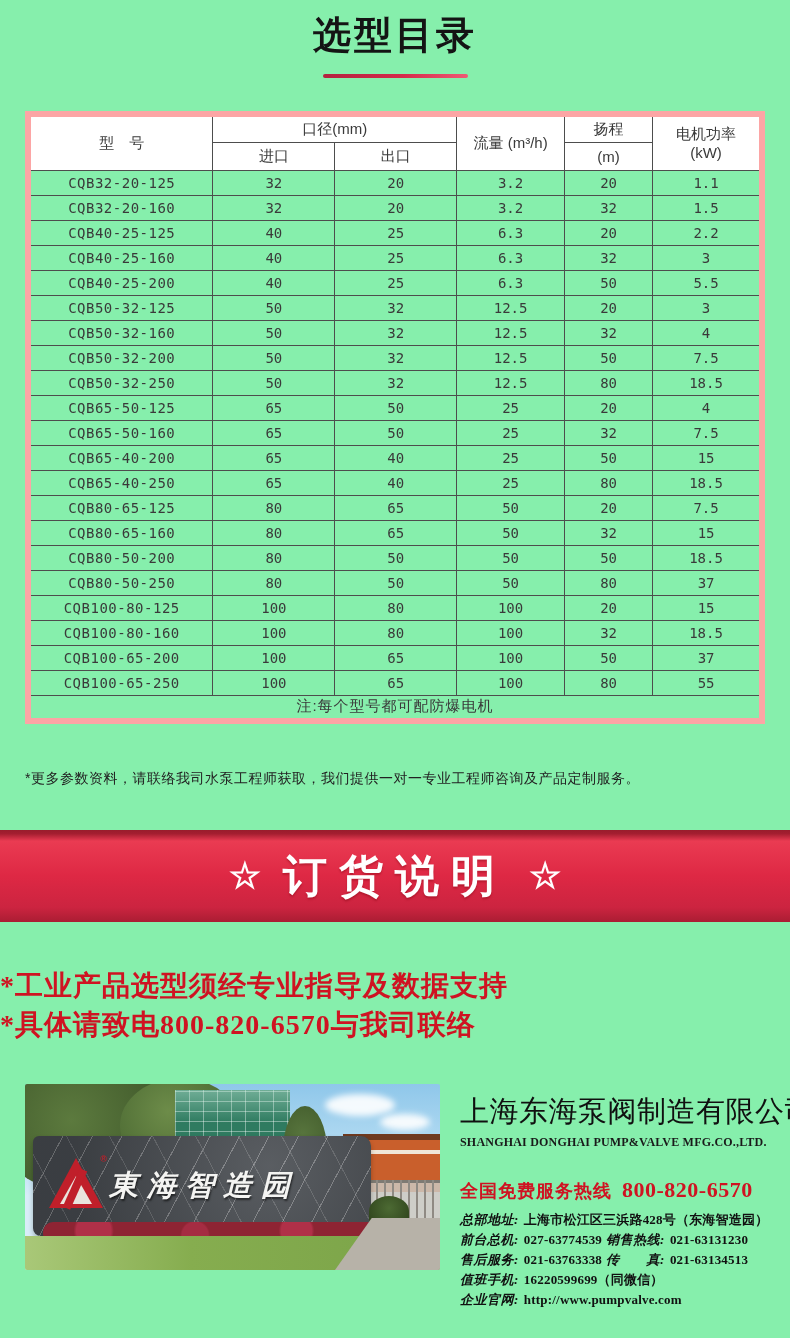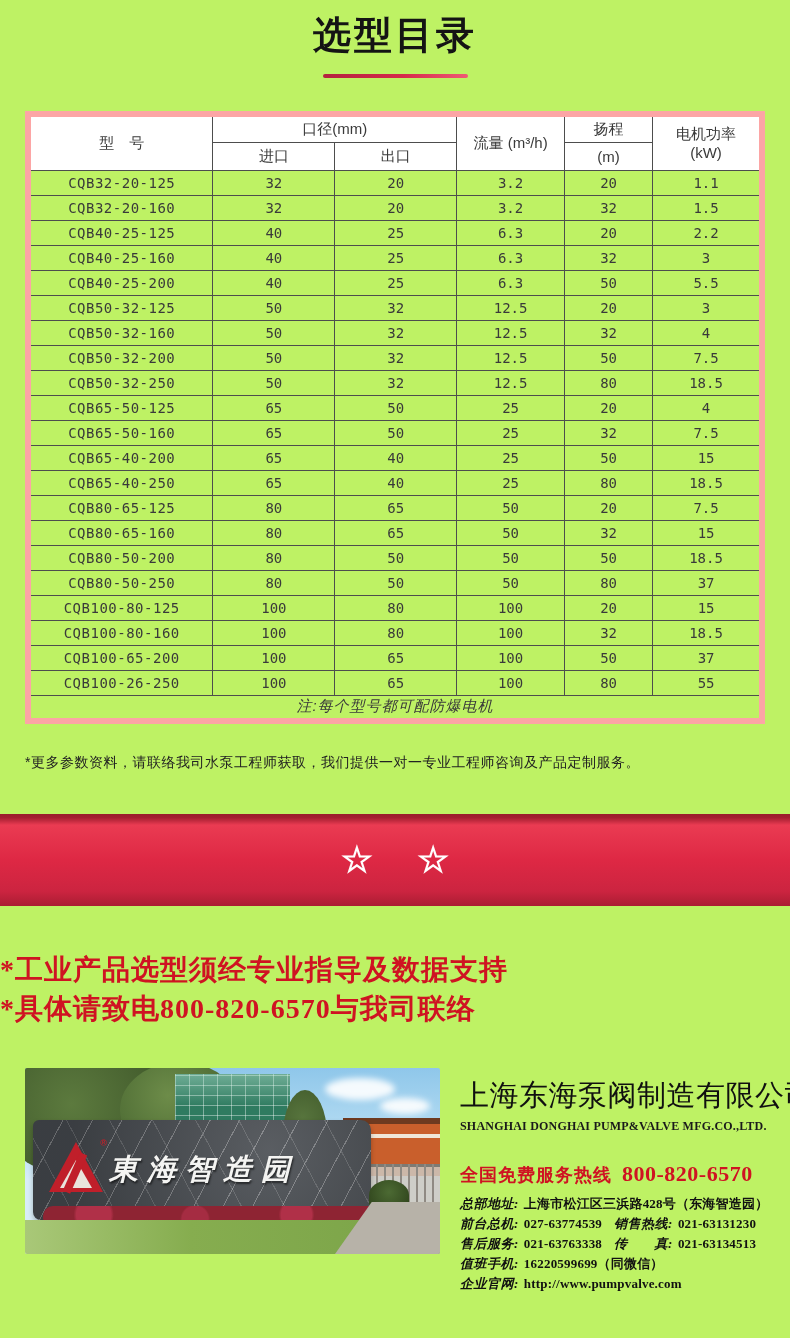--- a/index.html
+++ b/index.html
@@ -1,39 +1,39 @@
 <!DOCTYPE html>
 <html><head>
 <meta charset="utf-8">
 <style>
   * { margin:0; padding:0; box-sizing:border-box; }
   body { background:#e9e9e9; font-family:"Liberation Sans", sans-serif; }
-  .page { width:790px; height:1338px; background:#bef264; margin:0 auto; position:relative; overflow:hidden; }
+  .page { width:790px; height:1338px; background:#86efac; margin:0 auto; position:relative; overflow:hidden; }
 
   
   .title-wrap { text-align:center; padding-top:10px; }
   .page-title { font-size:38px; font-weight:bold; color:#141414; letter-spacing:3px; }
   .title-underline { width:145px; height:4px; margin:13px auto 0 auto; border-radius:3px;
     background:linear-gradient(90deg,#b3223f 0%,#d52a4a 55%,#ef5a74 100%); }
 
   
   .catalog { width:740px; margin:33px auto 0 auto; border-collapse:collapse;
     border:6px solid #fca5a5; table-layout:fixed; }
   .catalog th, .catalog td { border:1px solid #4d4d4d; text-align:center; vertical-align:middle;
     color:#3a3a3a; padding:0; }
   .catalog th { font-weight:normal; font-size:15px; height:28px; background:#fff; }
   .catalog td { font-size:14px; height:25px; font-family:"DejaVu Sans Mono","Liberation Sans",sans-serif; }
   .catalog td.model-cell { letter-spacing:0.5px; }
-  .catalog .note-cell { font-family:"Liberation Sans",sans-serif; font-size:15px; height:26px; letter-spacing:1px;font-style:italic; }
+  .catalog .note-cell { font-family:"Liberation Sans",sans-serif; font-size:15px; height:26px; letter-spacing:1px; }
   .col-model{width:25.2%;} .col-inlet{width:16.6%;} .col-outlet{width:16.6%;}
   .col-flow{width:14.7%;} .col-head{width:12.0%;} .col-power{width:14.9%;}
   .hdr-two-line { line-height:19px; }
 
   
-  .footnote { margin:30px 0 0 25px; font-size:14px; color:#222; letter-spacing:0.5px; }
+  .footnote { margin:46px 0 0 25px; font-size:14px; color:#222; letter-spacing:0.5px; }
 
   
   .banner { margin-top:42px; width:790px; height:92px; display:flex; align-items:center; justify-content:center;
     background:linear-gradient(180deg,#991c2c 0%,#a41e30 4%,#ea3b52 12%,#de2844 50%,#cc2440 84%,#aa1d33 100%); }
   .banner .star { color:#ffffff; font-size:36px; font-weight:bold; margin:0 22px; line-height:1; }
   .banner .banner-title { color:#ffffff; font-size:44px; font-weight:bold; letter-spacing:12px; line-height:1;
     text-shadow:0 2px 2px rgba(120,0,15,.35); }
 
   
   .slogans { margin-top:44px; text-align:left; }
@@ -104,21 +104,21 @@
     letter-spacing:0.5px; white-space:nowrap; }
   .company-name-en { font-size:12px; font-weight:bold; color:#1a1a1a; margin-top:3px; letter-spacing:0.2px;
     white-space:nowrap; }
   .hotline { margin-top:27px; white-space:nowrap; }
   .hotline-label { font-size:18px; font-weight:bold; color:#cf1322; letter-spacing:1px; }
   .hotline-number { font-size:22px; font-weight:bold; color:#cf1322; margin-left:6px; letter-spacing:0.5px; }
   .contact-lines { margin-top:7px; }
   .contact-row { font-size:13px; font-weight:bold; color:#111; line-height:20px; white-space:nowrap; }
   .contact-label { letter-spacing:0.5px;font-style:italic; }
   .contact-value { margin-left:5px; letter-spacing:0.2px; }
-  .contact-pair2 { margin-left:12px; }
+  .contact-pair2 { margin-left:4px; }
   a.contact-value { color:#111; text-decoration:none; }
 </style>
 </head>
 <body>
 
 <div class="page">
 
   <div class="title-wrap">
     <div class="page-title">选型目录</div>
     <div class="title-underline"></div>
@@ -305,39 +305,40 @@
         </tr>
         <tr>
           <td class="model-cell">CQB100-65-200</td>
           <td>100</td>
           <td>65</td>
           <td>100</td>
           <td>50</td>
           <td>37</td>
         </tr>
         <tr>
-          <td class="model-cell">CQB100-26-250</td>
+          <td class="model-cell">CQB100-65-250</td>
           <td>100</td>
           <td>65</td>
           <td>100</td>
           <td>80</td>
           <td>55</td>
         </tr>
       </tbody>
     <tbody>
       <tr>
         <td colspan="6" class="note-cell">注:每个型号都可配防爆电机</td>
       </tr>
     </tbody>
   </table>
 
   <p class="footnote">*更多参数资料，请联络我司水泵工程师获取，我们提供一对一专业工程师咨询及产品定制服务。</p>
 
   <div class="banner">
     <span class="star">☆</span>
+    <span class="banner-title">订货说明</span>
     <span class="star">☆</span>
   </div>
 
   <div class="slogans">
     <div class="slogan">*工业产品选型须经专业指导及数据支持</div>
     <div class="slogan">*具体请致电800-820-6570与我司联络</div>
   </div>
 
   <div class="bottom">
 

